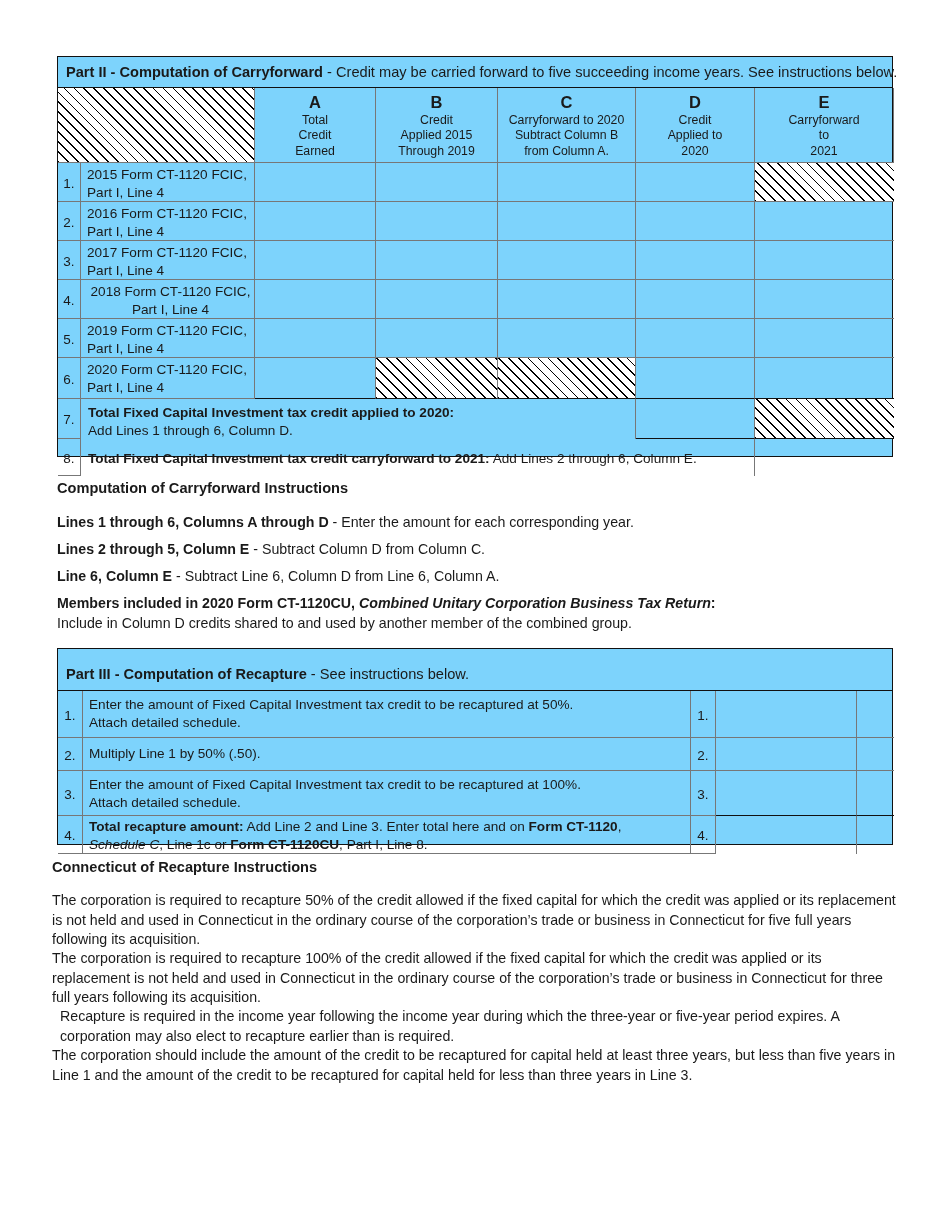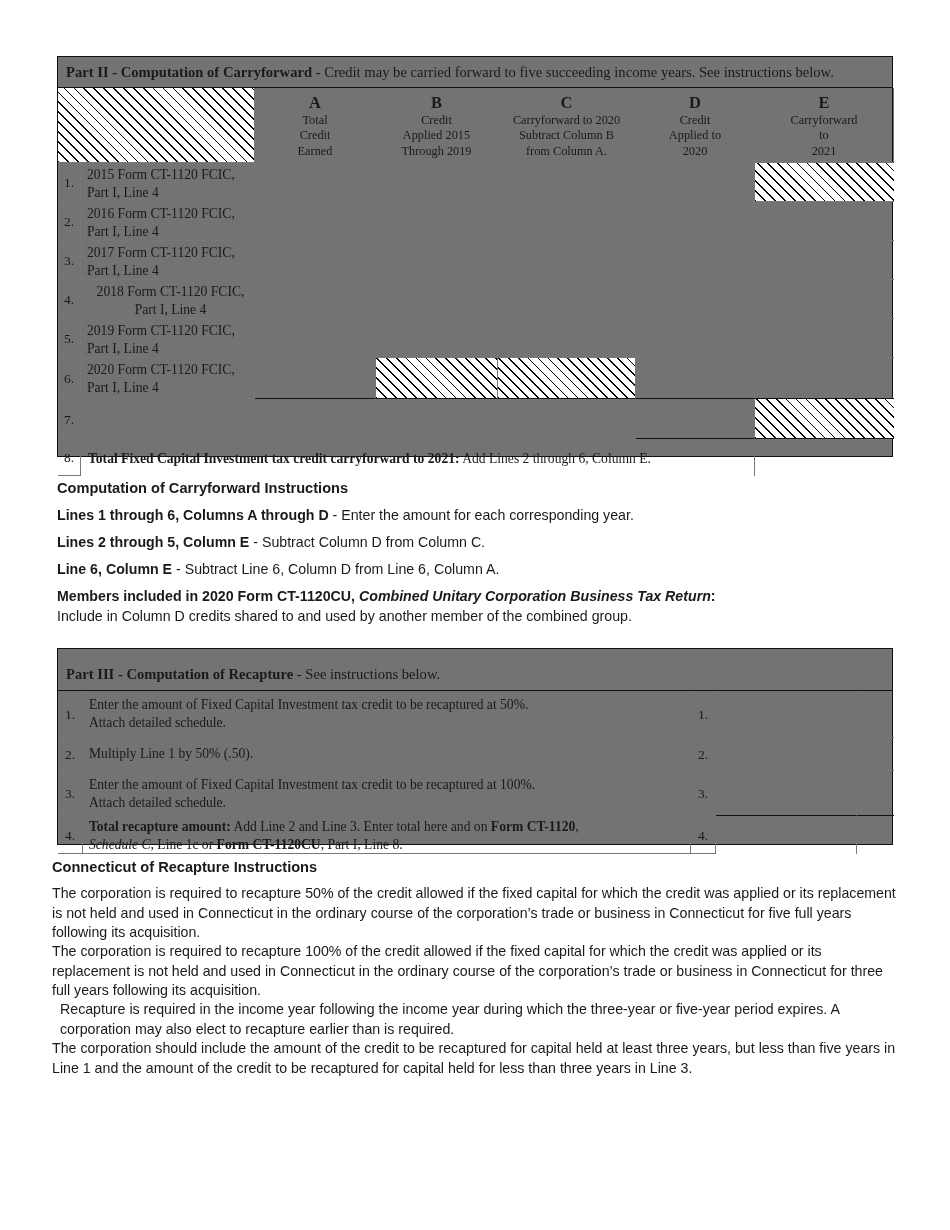--- a/index.html
+++ b/index.html
@@ -22,22 +22,21 @@
       45deg,
       #000 0px, #000 1.2px,
       #ffffff 1.2px, #ffffff 7px
     );
   }
 
   
   .form-table {
     position: absolute;
     border: 1.6px solid #111;
-    background: #737373;
-    font-family: Liberation Serif, serif;
+    background: #7dd3fc;
   }
 
   .part-title {
     border-bottom: 1.6px solid #111;
     padding: 5px 0 5px 8px;
     font-size: 14.6px;
     line-height: 20px;
     white-space: nowrap;
   }
   .part-title b { font-weight: bold; }
@@ -105,20 +104,21 @@
   .heading {
     position: absolute;
     font-size: 14.6px;
     font-weight: bold;
     line-height: 18px;
   }
   .para {
     position: absolute;
     font-size: 14.2px;
     line-height: 19.6px;
+    margin-top: 7px;
   }
   .para b { font-weight: bold; }
   .para .bi { font-weight: bold; font-style: italic; }
 
   .footer {
     position: absolute;
     font-size: 11.6px;
     line-height: 14px;
     color: #333;
   }
@@ -243,20 +243,24 @@
       </div>
       <div class="cell thick-b" style="left:197px; top:270px; width:121px; height:41px;"></div>
       <div class="cell hatch thick-b" style="left:318px; top:270px; width:122px; height:41px;"></div>
       <div class="cell hatch thick-b" style="left:440px; top:270px; width:138px; height:41px;"></div>
       <div class="cell thick-b" style="left:578px; top:270px; width:119px; height:41px;"></div>
       <div class="cell nb-r thick-b" style="left:697px; top:270px; width:139px; height:41px;"></div>
 
       <div class="linenum thick-b" style="left:0px; top:311px; width:23px; height:40px;">
           <span>7.</span>
         </div>
+      <div class="totalrow thick-b" style="left:23px; top:311px; width:555px; height:40px;">
+        <b>Total Fixed Capital Investment tax credit applied to 2020:</b><br>
+        <span>Add Lines 1 through 6, Column D.</span>
+      </div>
       <div class="cell thick-b" style="left:578px; top:311px; width:119px; height:40px;"></div>
       <div class="cell hatch nb-r thick-b" style="left:697px; top:311px; width:139px; height:40px;"></div>
 
       <div class="linenum nb-b" style="left:0px; top:351px; width:23px; height:37px;">
           <span>8.</span>
         </div>
       <div class="totalrow" style="left:23px; top:351px; width:674px; height:37px; padding-top:11px;">
         <b>Total Fixed Capital Investment tax credit carryforward to 2021:</b><span> Add Lines 2 through 6, Column E.</span>
       </div>
       <div class="cell nb-r nb-b" style="left:697px; top:351px; width:139px; height:37px;"></div>

